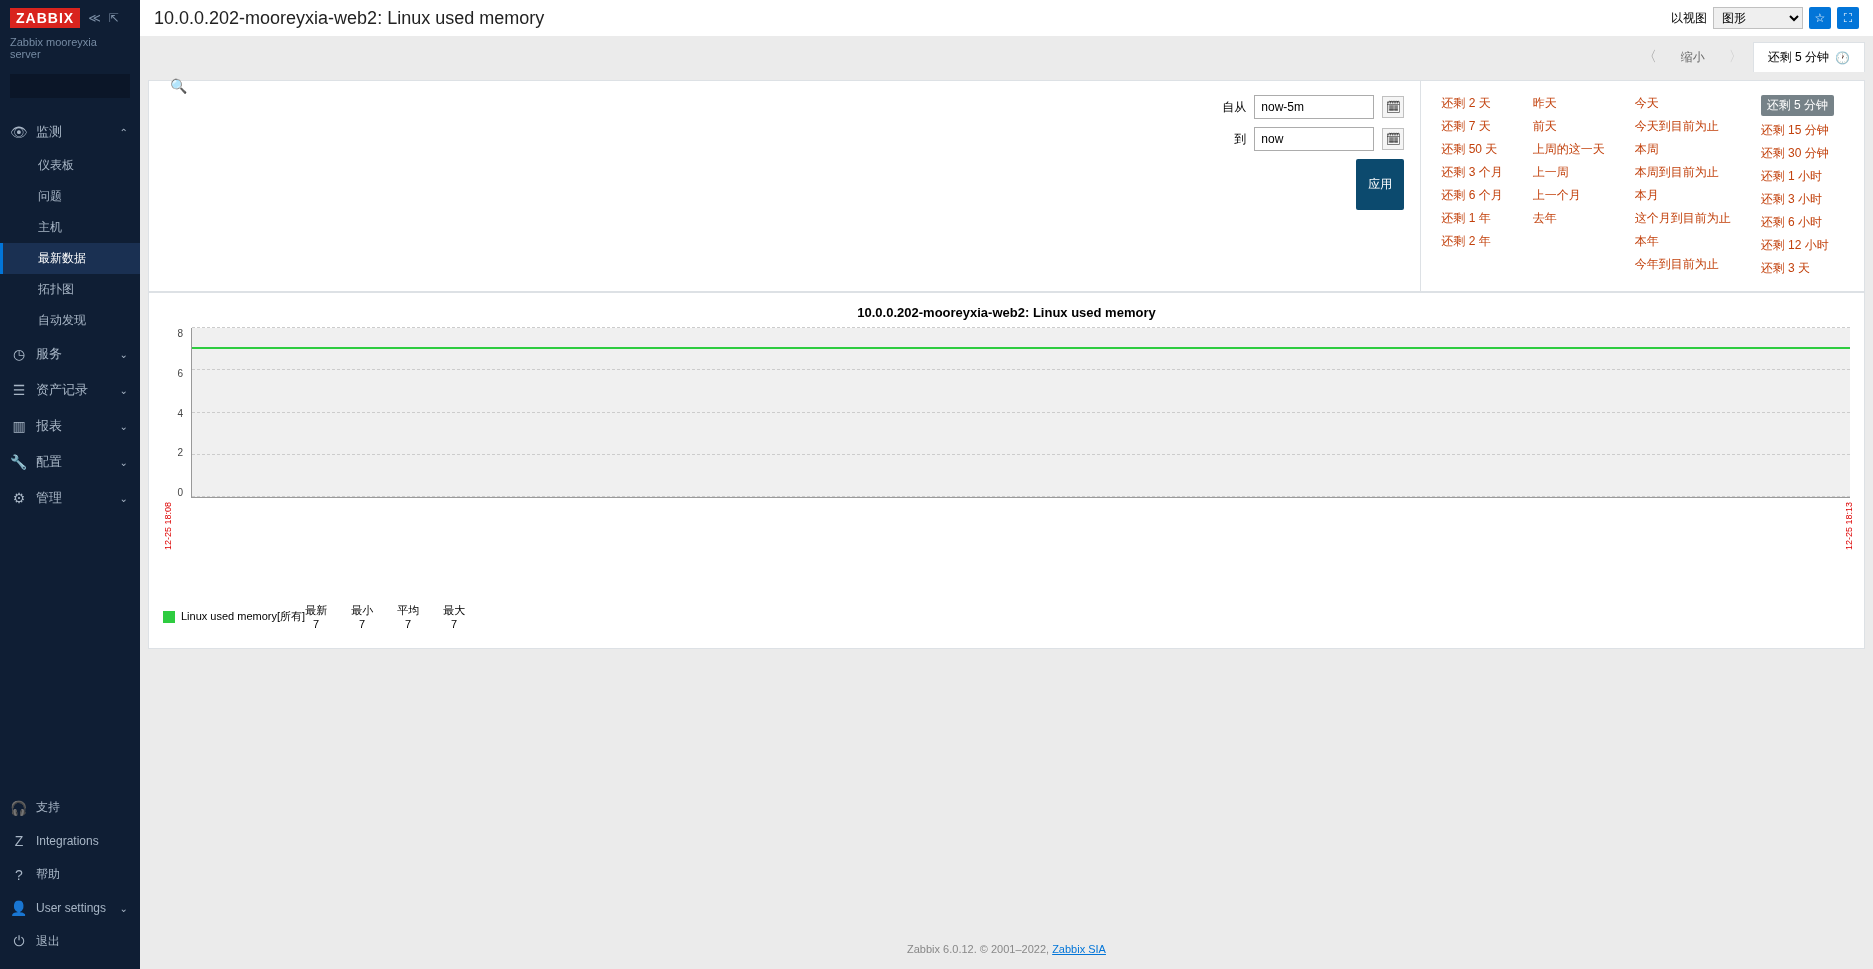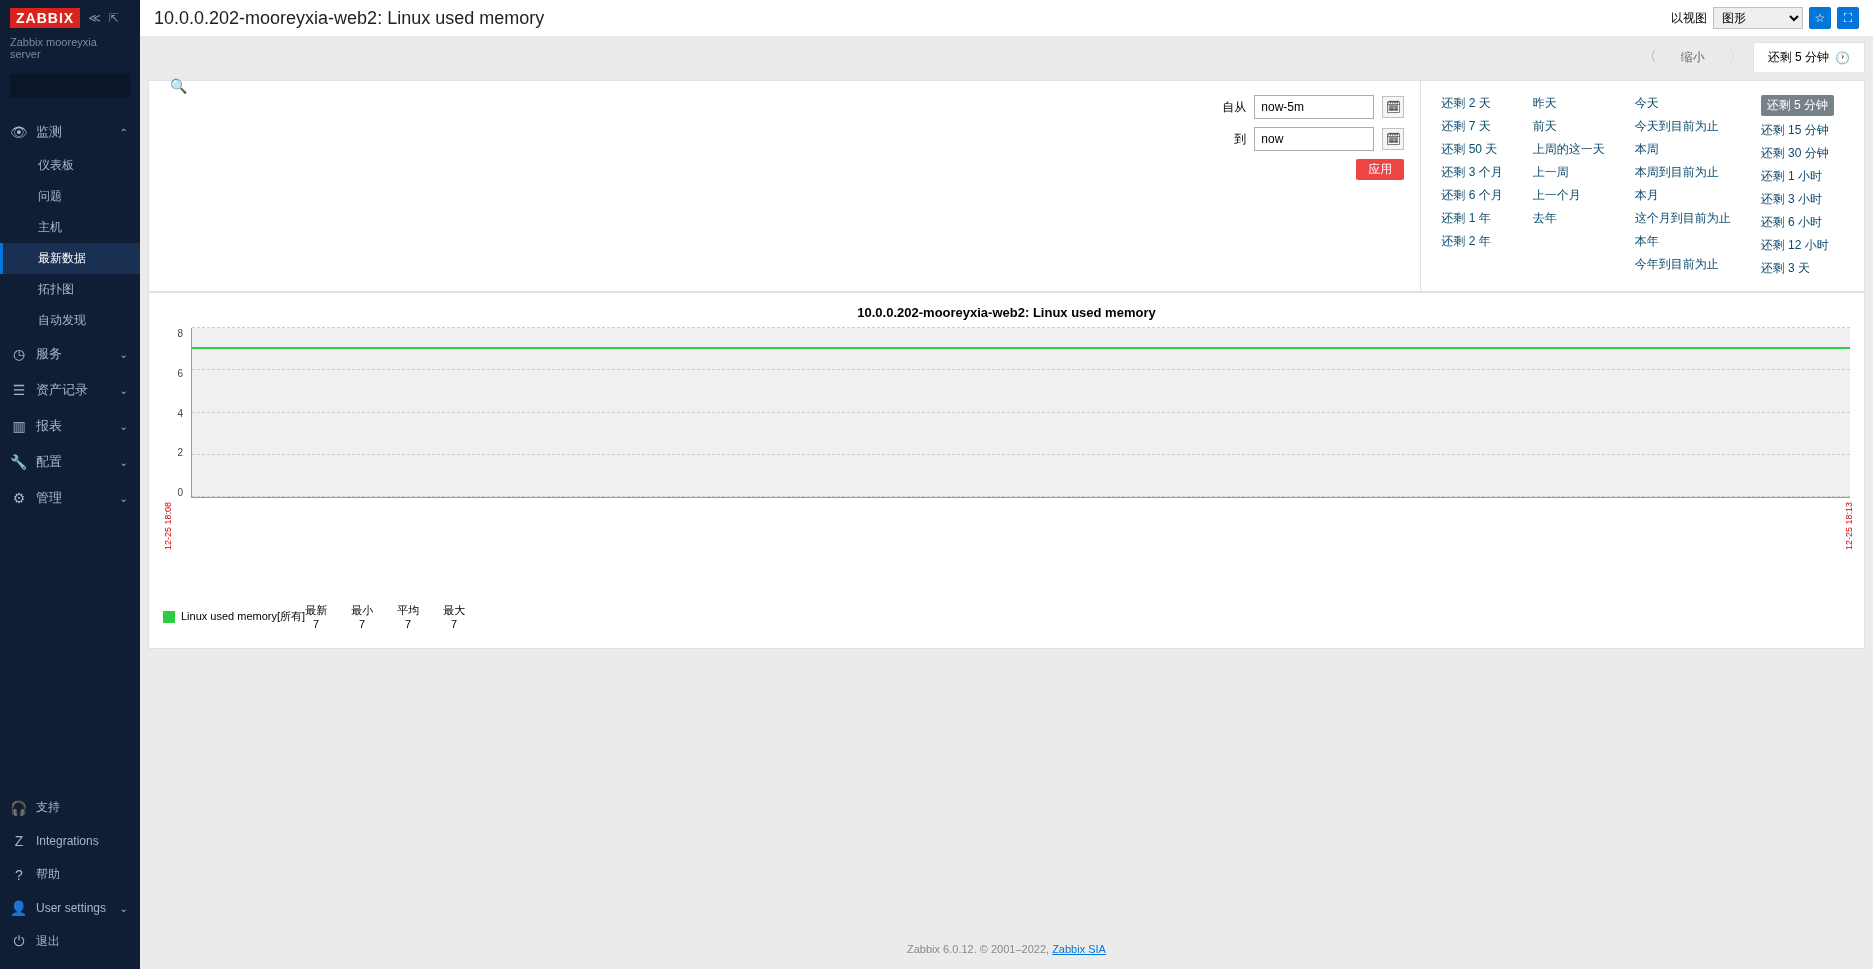--- a/index.html
+++ b/index.html
@@ -27,24 +27,24 @@
 .header-right { margin-left: auto; display: flex; align-items: center; gap: 6px; font-size: 12px; }
 .header-right select { border: 1px solid #c0c0c0; padding: 2px 4px; font-size: 12px; width: 90px; }
 .icon-btn { width: 22px; height: 22px; background: #0275d8; color: #fff; display: inline-flex; align-items: center; justify-content: center; cursor: pointer; border-radius: 2px; }
 .filter-bar { background: #fff; margin: 8px 8px 0 8px; border: 1px solid #dde1e5; display: flex; }
 .filter-left { flex: 1; padding: 14px 16px; display: flex; justify-content: flex-end; }
 .filter-form { display: flex; flex-direction: column; gap: 8px; align-items: flex-end; }
 .filter-row { display: flex; align-items: center; gap: 8px; }
 .filter-row label { font-size: 12px; }
 .filter-row input { border: 1px solid #acacac; padding: 4px 6px; width: 120px; font-size: 12px; }
 .cal-btn { width: 22px; height: 22px; border: 1px solid #c0c0c0; background: #f5f5f5; display: inline-flex; align-items: center; justify-content: center; cursor: pointer; }
-.apply-btn { background: #ef4444; color: #fff; border: none; padding: 2px 12px; cursor: pointer; font-size: 12px; border-radius: 2px; margin-left: 20px; }
+.apply-btn { background: #0c4a6e; color: #fff; border: none; padding: 17px 12px; cursor: pointer; font-size: 12px; border-radius: 2px; margin-left: 20px; }
 .filter-right { border-left: 1px solid #dde1e5; padding: 14px 30px 14px 20px; display: flex; gap: 30px; }
 .preset-col { display: flex; flex-direction: column; gap: 6px; }
-.preset-link { color: #0c4a6e; font-size: 12px; cursor: pointer; white-space: nowrap; }
+.preset-link { color: #c2410c; font-size: 12px; cursor: pointer; white-space: nowrap; }
 .preset-link.selected { background: #768288; color: #fff; padding: 2px 6px; border-radius: 2px; }
 .tab-bar { display: flex; justify-content: flex-end; align-items: center; background: #ebebeb; padding: 6px 8px 0 8px; gap: 0; }
 .tab-nav-btn { padding: 6px 10px; color: #999; cursor: pointer; font-size: 14px; }
 .tab-zoom { padding: 6px 14px; color: #666; font-size: 12px; cursor: pointer; }
 .tab-active { background: #fff; border: 1px solid #dde1e5; border-bottom: none; padding: 6px 14px; font-size: 12px; display: flex; align-items: center; gap: 6px; }
 .chart-container { background: #fff; margin: 0 8px 8px 8px; border: 1px solid #dde1e5; padding: 12px 14px 18px 14px; flex-shrink: 0; }
 .chart-title { text-align: center; font-weight: bold; font-size: 13px; margin-bottom: 8px; }
 .chart-area { display: flex; align-items: stretch; height: 170px; }
 .y-axis { display: flex; flex-direction: column; justify-content: space-between; padding-right: 8px; font-size: 10px; color: #444; text-align: right; width: 28px; }
 .plot { flex: 1; position: relative; background: #f0f0f0; border-left: 1px solid #999; border-bottom: 1px solid #999; }

